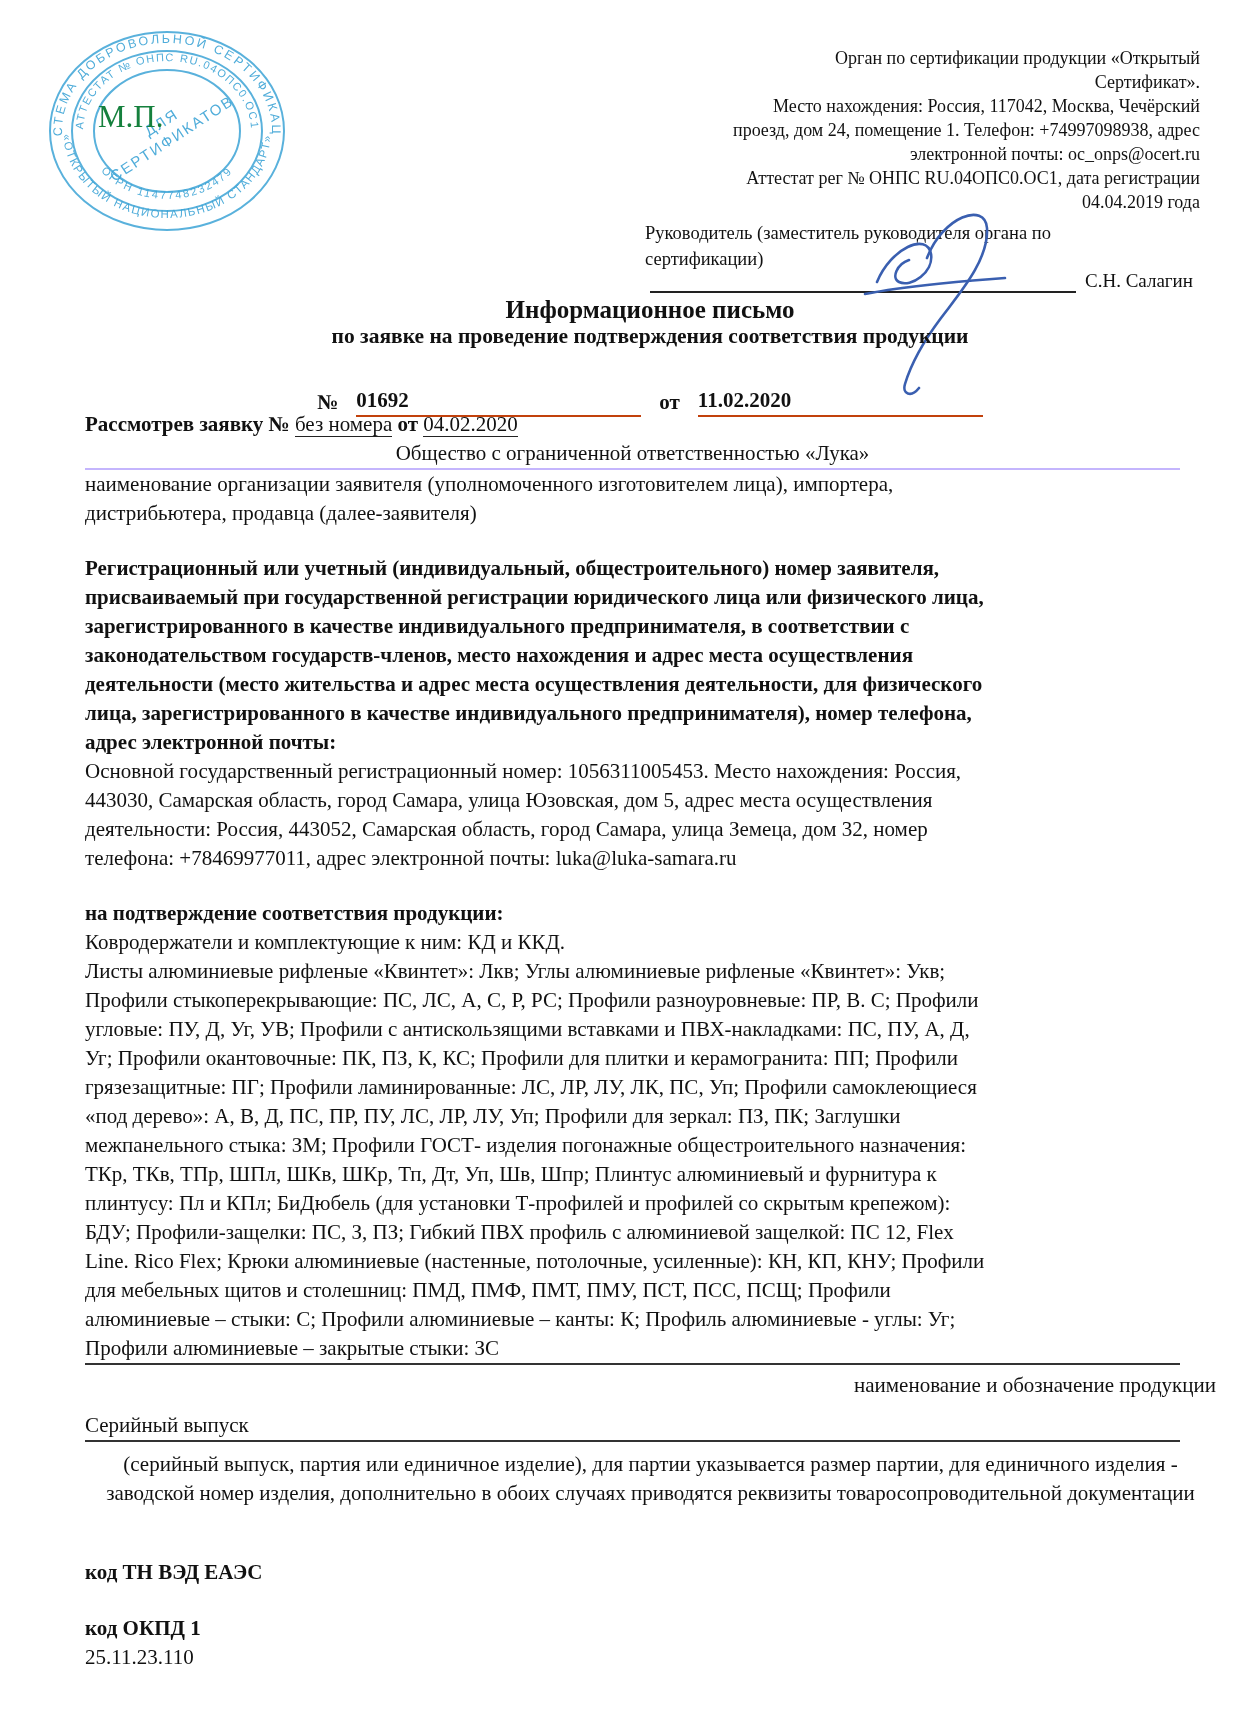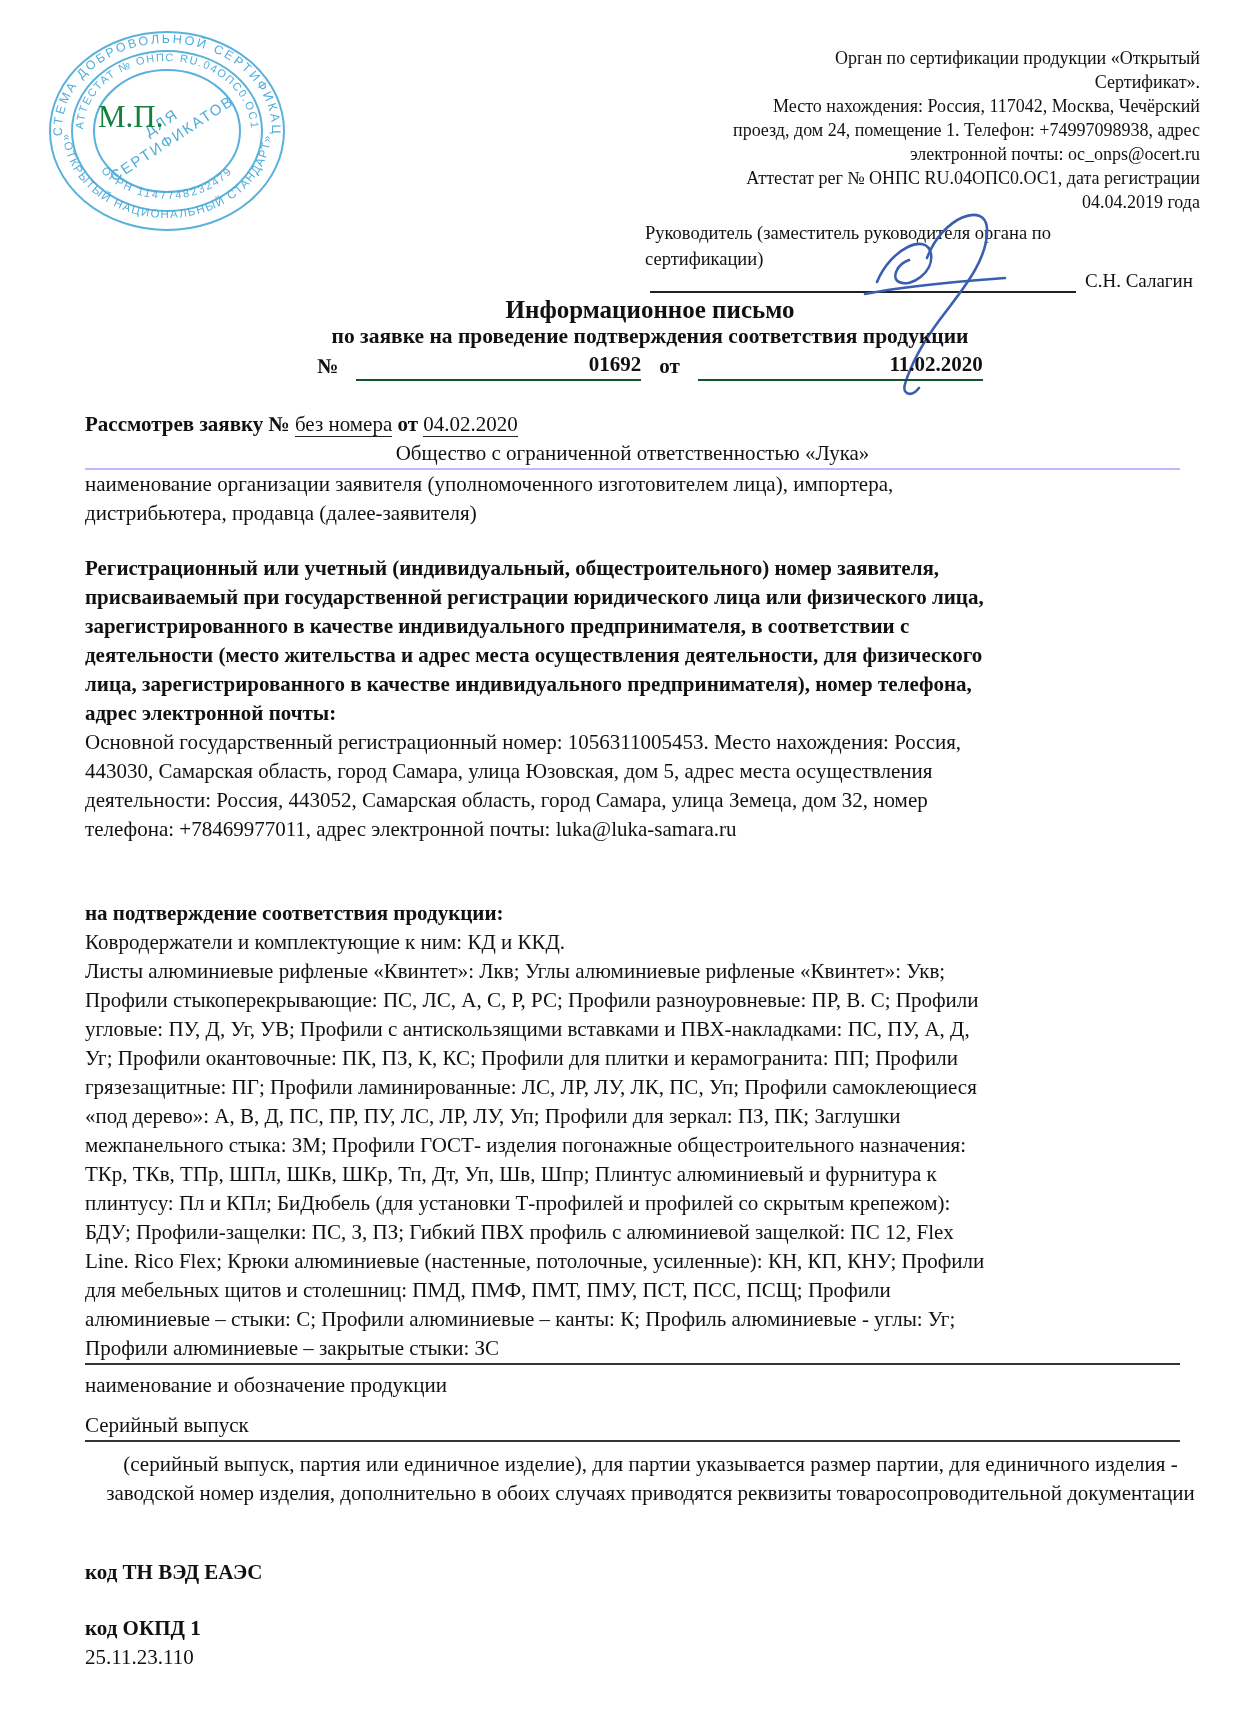--- a/index.html
+++ b/index.html
@@ -20,35 +20,35 @@
   .head-name{left:1085px;top:270px;font-size:19px;}
   
   .stamp{left:42px;top:26px;}
   .mp-label{left:98px;top:99px;font-size:31px;color:#15803d;}
   .sig-svg{left:855px;top:202px;}
   
   .title-block{left:85px;top:296px;width:1130px;text-align:center;}
   .title-1{font-size:25px;font-weight:bold;line-height:27px;}
   .title-2{font-size:21.5px;font-weight:bold;line-height:27px;}
   .num-row{display:flex;justify-content:center;align-items:flex-end;gap:18px;font-size:21px;font-weight:bold;line-height:29px;margin-top:0;}
-  .blank{display:inline-block;width:285px;border-bottom:2px solid #14532d;text-align:right;}
+  .blank{display:inline-block;width:285px;border-bottom:2px solid #c2410c;text-align:left;margin-top:36px;}
   
   .app-block{left:85px;top:410px;width:1131px;font-size:21px;line-height:29px;}
   .app-line1{white-space:nowrap;}
   .bold{font-weight:bold;}
   .u{border-bottom:1.5px solid #222;}
   .company-line{text-align:center;width:1095px;border-bottom:2px solid #c4b5fd;}
   .caption{text-align:left;}
   
   .reg-block{left:85px;top:554px;width:1131px;font-size:21px;line-height:29px;}
   .line{white-space:nowrap;}
   
   .prod-block{left:85px;top:899px;width:1131px;font-size:21px;line-height:29px;}
   .prod-last{width:1095px;border-bottom:2px solid #333;white-space:nowrap;}
-  .prod-caption{text-align:left;margin-top:6px;}
+  .prod-caption{text-align:right;margin-top:6px;}
   
   .release-block{left:85px;top:1411px;width:1131px;font-size:21px;line-height:29px;}
   .release-type{width:1095px;border-bottom:2px solid #333;white-space:nowrap;}
   .release-caption{text-align:center;width:1090px;margin:8px auto 0 auto;}
   
   .codes-block{left:85px;top:1558px;width:1131px;font-size:21px;line-height:29px;}
   .codes-block p{margin:0;}
   .okpd-label{margin-top:27px !important;}
   .stamp text{font-family:"Liberation Sans", sans-serif;}
 </style>
@@ -135,20 +135,21 @@
     </div>
     <div class="company-line">Общество с ограниченной ответственностью «Лука»</div>
     <div class="caption">наименование организации заявителя (уполномоченного изготовителем лица), импортера,</div>
     <div class="caption">дистрибьютера, продавца (далее-заявителя)</div>
   </div>
 
   <div class="abs reg-block">
     <div class="line bold">Регистрационный или учетный (индивидуальный, общестроительного) номер заявителя,</div>
     <div class="line bold">присваиваемый при государственной регистрации юридического лица или физического лица,</div>
     <div class="line bold">зарегистрированного в качестве индивидуального предпринимателя, в соответствии с</div>
+    <div class="line bold">законодательством государств-членов, место нахождения и адрес места осуществления</div>
     <div class="line bold">деятельности (место жительства и адрес места осуществления деятельности, для физического</div>
     <div class="line bold">лица, зарегистрированного в качестве индивидуального предпринимателя), номер телефона,</div>
     <div class="line bold">адрес электронной почты:</div>
     <div class="line">Основной государственный регистрационный номер: 1056311005453. Место нахождения: Россия,</div>
     <div class="line">443030, Самарская область, город Самара, улица Юзовская, дом 5, адрес места осуществления</div>
     <div class="line">деятельности: Россия, 443052, Самарская область, город Самара, улица Земеца, дом 32, номер</div>
     <div class="line">телефона: +78469977011, адрес электронной почты: luka@luka-samara.ru</div>
   </div>
 
   <div class="abs prod-block">

